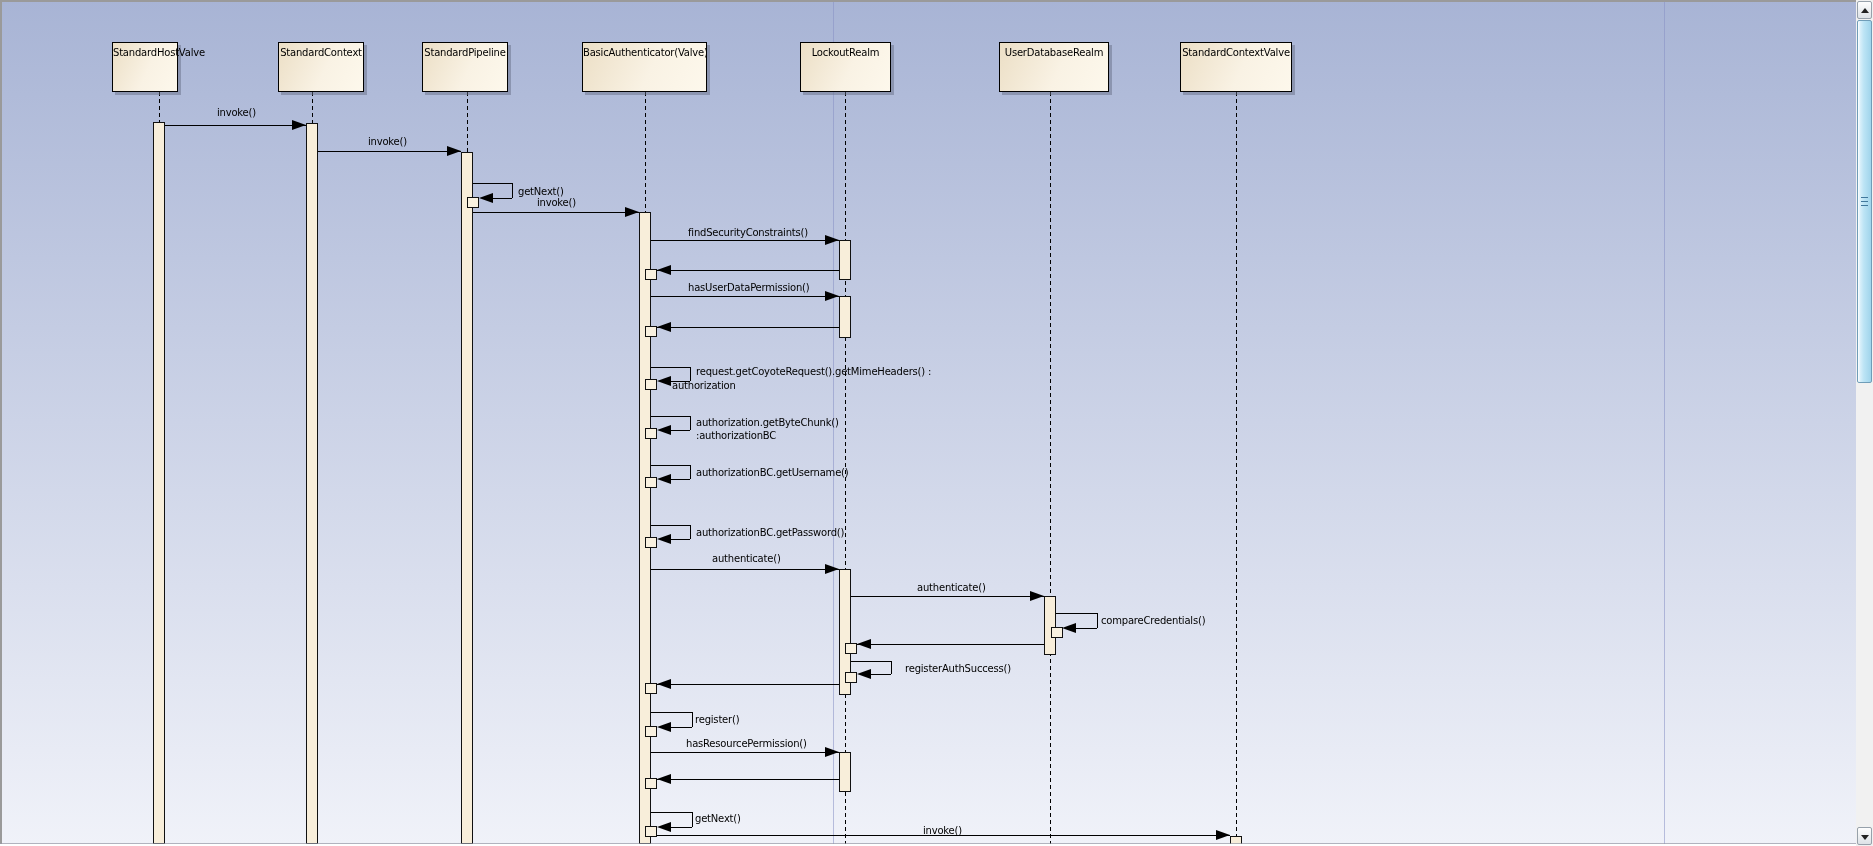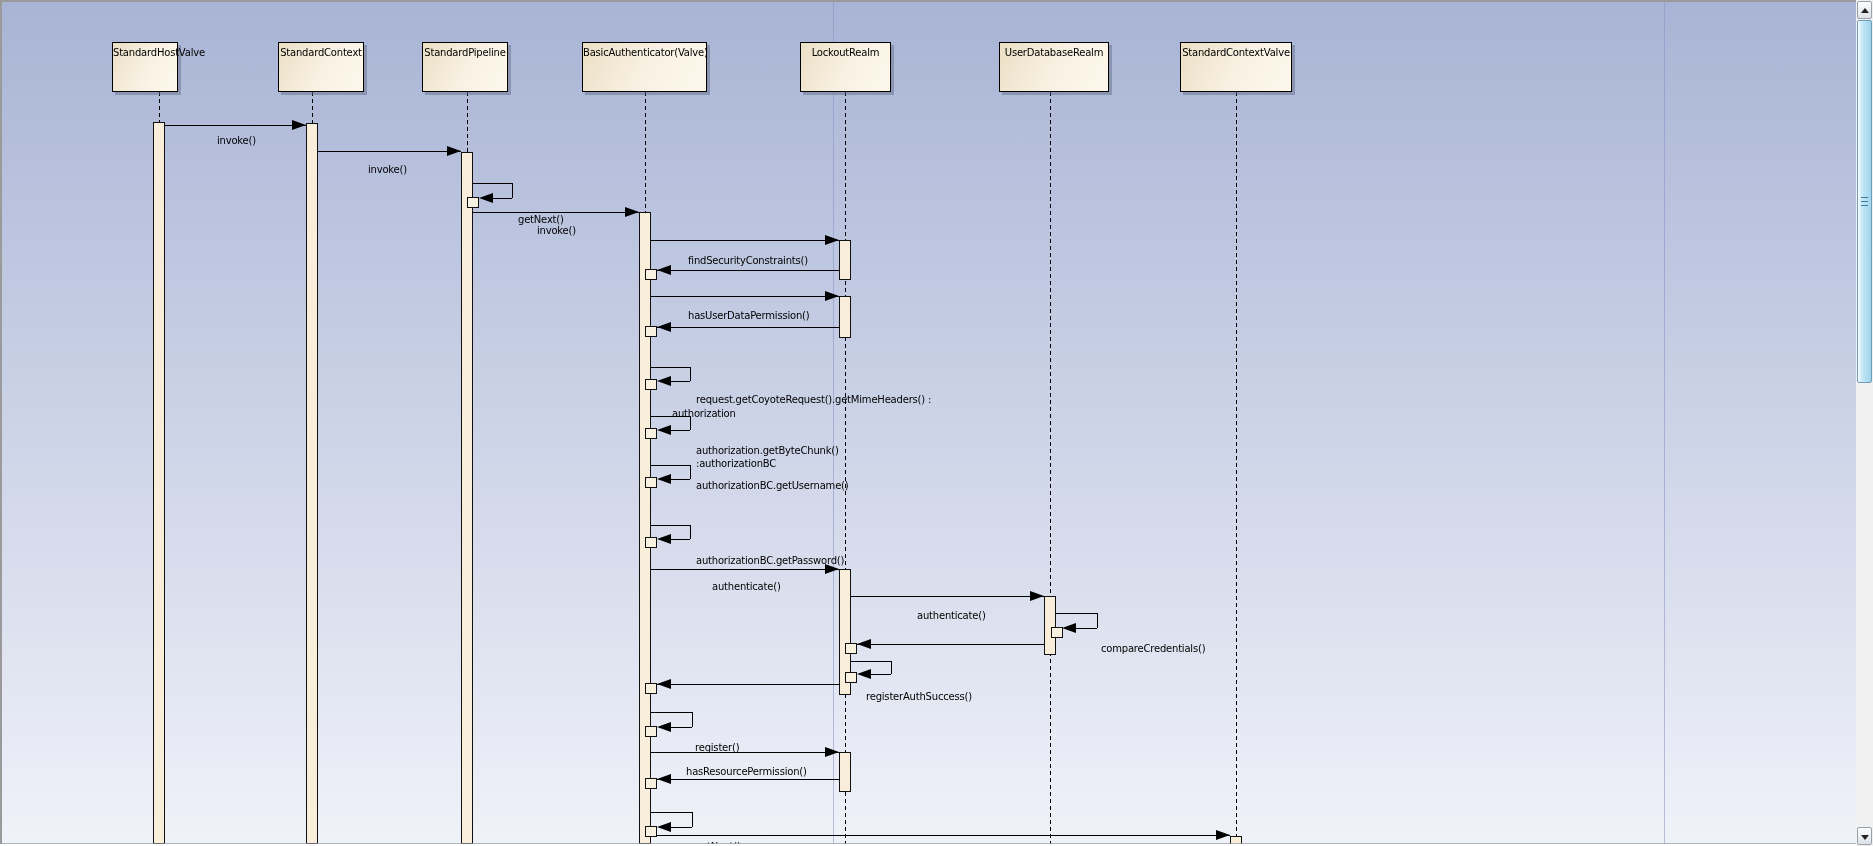--- a/index.html
+++ b/index.html
@@ -12,21 +12,21 @@
   .head{position:absolute;top:42px;height:50px;box-sizing:border-box;border:1.5px solid #000;
     background:linear-gradient(115deg,#ecdfc6,#f9f2e4 55%,#fdf8ec);box-shadow:3px 3px 0 rgba(104,112,136,.5);
     padding-top:4px;text-align:center;font-size:10px;letter-spacing:-0.2px;}
   .act{position:absolute;width:10px;border:1px solid #111;background:#f8eeda;}
   .sq{position:absolute;width:10px;height:9px;border:1px solid #111;background:#f9f1e0;}
   .hl{position:absolute;height:1px;background:#000;}
   .vl{position:absolute;width:1px;background:#000;}
   .ar{position:absolute;width:0;height:0;border-top:5px solid transparent;border-bottom:5px solid transparent;}
   .ar.r{border-left:14px solid #000;}
   .ar.l{border-right:14px solid #000;}
-  .lbl{position:absolute;font-size:10px;letter-spacing:-0.2px;white-space:nowrap;color:#000;margin-top:28px;}
+  .lbl{position:absolute;font-size:10px;letter-spacing:-0.2px;white-space:nowrap;color:#000;}
   #topline{position:absolute;left:0;top:0;width:1873px;height:2px;background:#9a9a9a;}
   #leftline{position:absolute;left:0;top:0;width:2px;height:844px;background:#9a9a9a;}
   #botline{position:absolute;left:0;top:843px;width:1856px;height:1px;background:rgba(150,153,165,.7);}
   #botstrip{position:absolute;left:0;top:844px;width:1856px;height:2px;background:#fff;}
   #sbar{position:absolute;left:1856px;top:0;width:17px;height:846px;background:#f1f1f1;}
   .sbtn{position:absolute;left:1px;width:15px;height:18px;box-sizing:border-box;
     background:linear-gradient(180deg,#fefefe,#dde2e7);border:1px solid #97a1ab;border-radius:2px;}
   .tri{position:absolute;left:3px;width:0;height:0;border-left:4px solid transparent;border-right:4px solid transparent;}
   .tri.up{top:6px;border-bottom:5px solid #222;}
   .tri.dn{top:7px;border-top:5px solid #222;}
@@ -92,21 +92,21 @@
   <div class="vl" style="left:690px;top:416px;height:14px"></div>
   <div class="hl" style="left:668px;top:430px;width:22px"></div>
   <div class="ar l" style="left:657px;top:425px"></div>
   <div class="lbl" style="left:696px;top:417px">authorization.getByteChunk()</div>
   <div class="lbl" style="left:696px;top:430px">:authorizationBC</div>
 
   <div class="hl" style="left:651px;top:465px;width:39px"></div>
   <div class="vl" style="left:690px;top:465px;height:14px"></div>
   <div class="hl" style="left:668px;top:479px;width:22px"></div>
   <div class="ar l" style="left:657px;top:474px"></div>
-  <div class="lbl" style="left:696px;top:452px">authorizationBC.getUsername()</div>
+  <div class="lbl" style="left:696px;top:467px">authorizationBC.getUsername()</div>
 
   <div class="hl" style="left:651px;top:525px;width:39px"></div>
   <div class="vl" style="left:690px;top:525px;height:14px"></div>
   <div class="hl" style="left:668px;top:539px;width:22px"></div>
   <div class="ar l" style="left:657px;top:534px"></div>
   <div class="lbl" style="left:696px;top:527px">authorizationBC.getPassword()</div>
 
   <div class="hl" style="left:651px;top:569px;width:188px"></div>
   <div class="ar r" style="left:825px;top:564px"></div>
   <div class="lbl" style="left:712px;top:553px">authenticate()</div>
@@ -121,21 +121,21 @@
   <div class="ar l" style="left:1062px;top:623px"></div>
   <div class="lbl" style="left:1101px;top:615px">compareCredentials()</div>
 
   <div class="hl" style="left:857px;top:644px;width:187px"></div>
   <div class="ar l" style="left:857px;top:639px"></div>
 
   <div class="hl" style="left:851px;top:661px;width:40px"></div>
   <div class="vl" style="left:891px;top:661px;height:13px"></div>
   <div class="hl" style="left:868px;top:674px;width:23px"></div>
   <div class="ar l" style="left:857px;top:669px"></div>
-  <div class="lbl" style="left:866px;top:663px">registerAuthSuccess()</div>
+  <div class="lbl" style="left:905px;top:663px">registerAuthSuccess()</div>
 
   <div class="hl" style="left:657px;top:684px;width:182px"></div>
   <div class="ar l" style="left:657px;top:679px"></div>
 
   <div class="hl" style="left:651px;top:712px;width:41px"></div>
   <div class="vl" style="left:692px;top:712px;height:15px"></div>
   <div class="hl" style="left:668px;top:727px;width:24px"></div>
   <div class="ar l" style="left:657px;top:722px"></div>
   <div class="lbl" style="left:695px;top:714px">register()</div>
 

